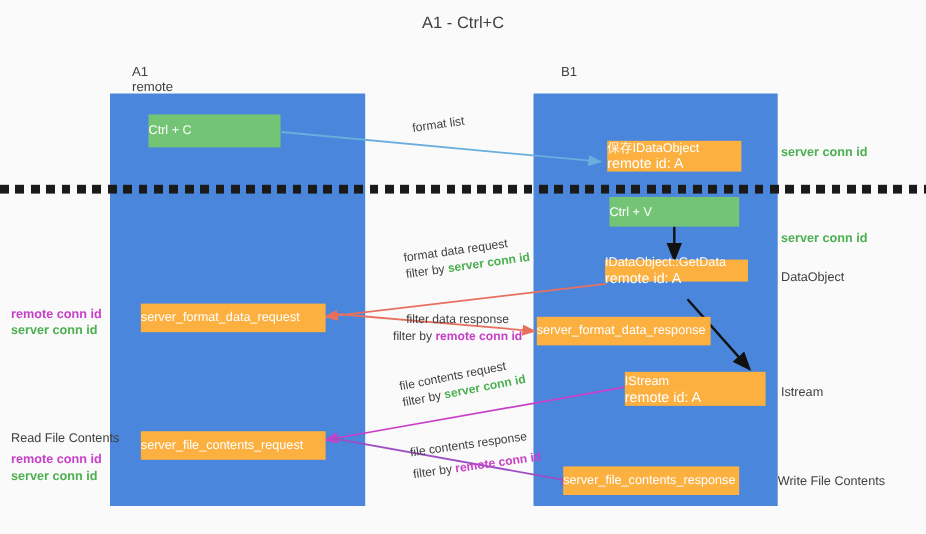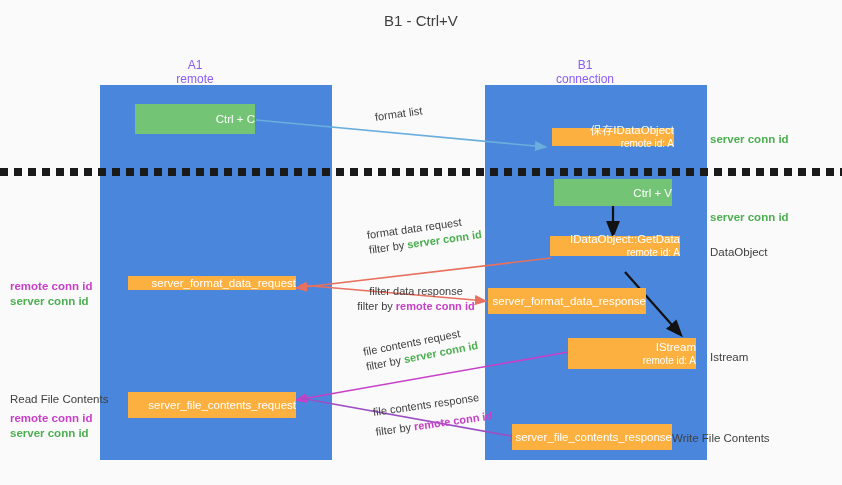--- a/index.html
+++ b/index.html
@@ -13,42 +13,42 @@
   #stage{position:absolute;left:0;top:0;width:842px;height:485px;}
 
   
   .title{
     position:absolute;left:0;top:10px;width:842px;
     text-align:center;font-size:15px;line-height:21px;color:#404040;
   }
 
   
   .col-head{
-    position:absolute;text-align:center;font-size:12px;line-height:14px;color:#8b5cf6;
+    position:absolute;text-align:left;font-size:12px;line-height:14px;color:#404040;
   }
   #head-a1{left:120px;top:58px;width:150px;}
   #head-b1{left:510px;top:58px;width:150px;}
 
   
   .lane{position:absolute;background:#4a86dc;}
   #lane-a1{left:100px;top:85px;width:232px;height:375px;}
   #lane-b1{left:485px;top:85px;width:222px;height:375px;}
 
   
   svg.overlay{position:absolute;left:0;top:0;width:842px;height:485px;overflow:visible;}
 
   
   .node{
     position:absolute;box-sizing:border-box;
-    display:flex;flex-direction:column;align-items:flex-end;justify-content:center;
+    display:flex;flex-direction:column;align-items:flex-start;justify-content:center;
     color:#ffffff;font-size:11.5px;line-height:14px;text-align:center;
   }
   .node.green{background:#74c476;}
   .node.orange{background:#fbb040;}
-  .node .l2{font-size:10px;}
+  .node .l2{font-size:13px;}
 
   
   .edge-label{
     position:absolute;font-size:11px;line-height:15px;color:#404040;
     white-space:nowrap;
   }
   .edge-label .grn{color:#4caf50;font-weight:bold;}
   .edge-label .mag{color:#c840c8;font-weight:bold;}
   .rot-1{transform:rotate(-8deg);transform-origin:left top;}
   .rot-2{transform:rotate(-11deg);transform-origin:left top;}
@@ -66,30 +66,29 @@
     position:absolute;left:0;top:168px;width:842px;height:8px;
     background-image:repeating-linear-gradient(to right,#1a1a1a 0px,#1a1a1a 8px,transparent 8px,transparent 14px);
   }
 </style>
 </head>
 <body>
 
 <div id="stage">
 
   <div class="title">
-    <div>B1 - Ctrl+V</div>
+    <div>A1 - Ctrl+C</div>
   </div>
 
   <div class="col-head" id="head-a1">
     <div>A1</div>
     <div>remote</div>
   </div>
   <div class="col-head" id="head-b1">
     <div>B1</div>
-    <div>connection</div>
   </div>
 
   <div class="lane" id="lane-a1"></div>
   <div class="lane" id="lane-b1"></div>
 
   <svg class="overlay">
     <defs>
       <marker id="ah-blue" markerWidth="9" markerHeight="9" refX="7" refY="3.2" orient="auto">
         <path d="M0,0 L8,3.2 L0,6.4 z" fill="#6aaede"></path>
       </marker>
@@ -121,40 +120,40 @@
 
     <line x1="300" y1="398" x2="522" y2="438" stroke="#9c4fc4" stroke-width="1.6" marker-end="url(#ah-pur)"></line>
   </svg>
 
   <div class="divider"></div>
 
   <div class="node green" style="left:135px;top:104px;width:120px;height:30px;">
     <div>Ctrl + C</div>
   </div>
 
-  <div class="node orange" style="left:552px;top:128px;width:122px;height:18px;">
+  <div class="node orange" style="left:552px;top:128px;width:122px;height:28px;">
     <div>保存IDataObject</div>
     <div class="l2">remote id: A</div>
   </div>
 
   <div class="node green" style="left:554px;top:179px;width:118px;height:27px;">
     <div>Ctrl + V</div>
   </div>
 
   <div class="node orange" style="left:550px;top:236px;width:130px;height:20px;">
     <div>IDataObject::GetData</div>
     <div class="l2">remote id: A</div>
   </div>
 
   <div class="node orange" style="left:568px;top:338px;width:128px;height:31px;">
     <div>IStream</div>
     <div class="l2">remote id: A</div>
   </div>
 
-  <div class="node orange" style="left:128px;top:276px;width:168px;height:14px;">
+  <div class="node orange" style="left:128px;top:276px;width:168px;height:26px;">
     <div>server_format_data_request</div>
   </div>
 
   <div class="node orange" style="left:128px;top:392px;width:168px;height:26px;">
     <div>server_file_contents_request</div>
   </div>
 
   <div class="node orange" style="left:488px;top:288px;width:158px;height:26px;">
     <div>server_format_data_response</div>
   </div>
@@ -196,21 +195,21 @@
   </div>
 
   <div class="side grn" style="left:710px;top:132px;">server conn id</div>
 
   <div class="side grn" style="left:710px;top:210px;">server conn id</div>
 
   <div class="side plain" style="left:710px;top:245px;">DataObject</div>
 
   <div class="side plain" style="left:710px;top:350px;">Istream</div>
 
-  <div class="side plain" style="left:672px;top:431px;">Write File Contents</div>
+  <div class="side plain" style="left:707px;top:431px;">Write File Contents</div>
 
   <div class="side mag" style="left:10px;top:279px;">remote conn id</div>
   <div class="side grn" style="left:10px;top:294px;">server conn id</div>
 
   <div class="side plain" style="left:10px;top:392px;text-align:right;">Read File Contents</div>
   <div class="side mag" style="left:10px;top:411px;">remote conn id</div>
   <div class="side grn" style="left:10px;top:426px;">server conn id</div>
 
 </div>
 

